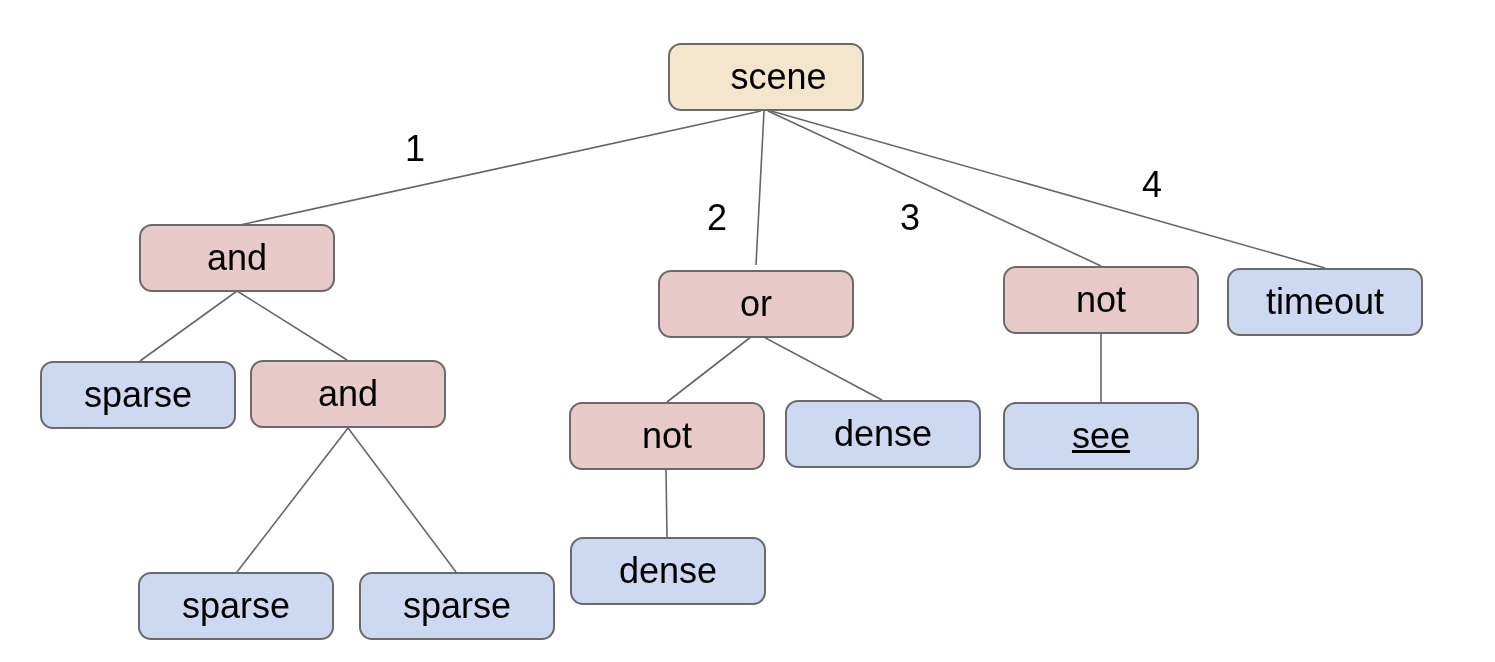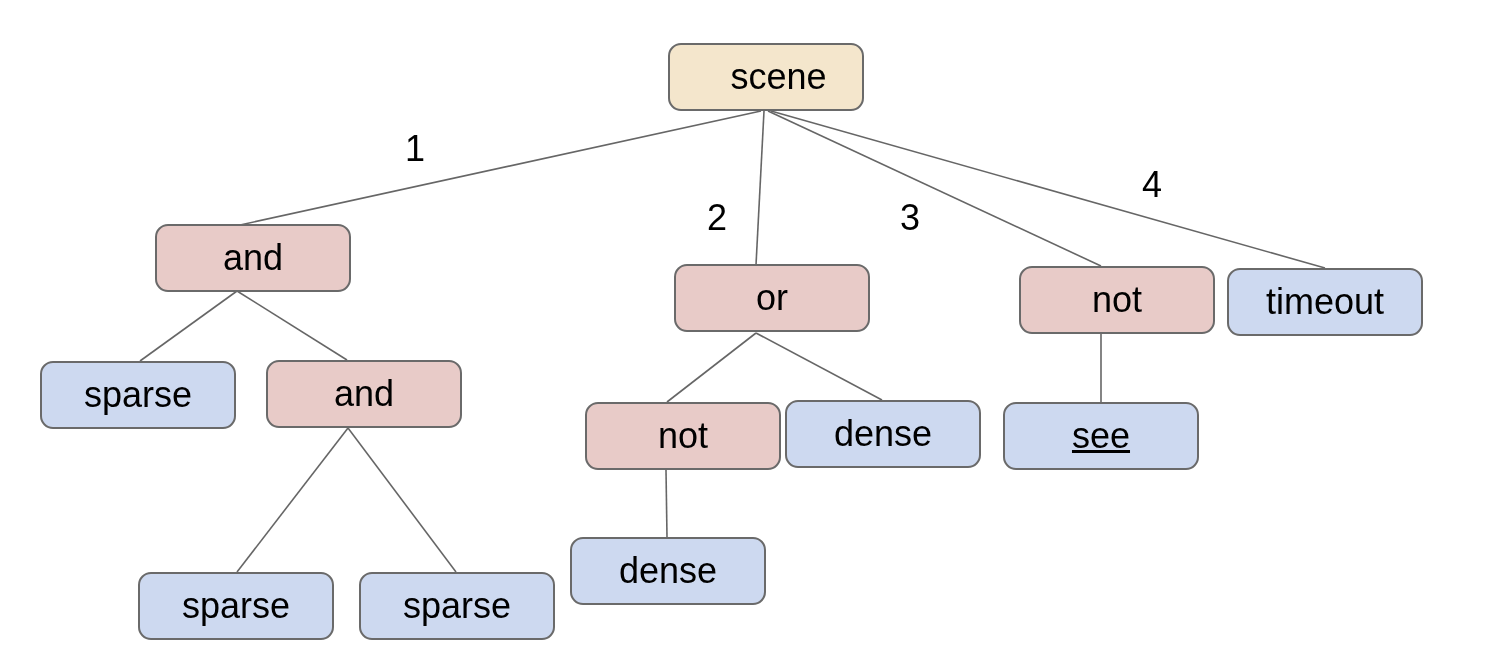--- a/index.html
+++ b/index.html
@@ -44,21 +44,21 @@
     border-radius: 13px;
     display: flex;
     align-items: center;
     justify-content: center;
     font-size: 36px;
     color: var(--text-color);
     line-height: 1;
     white-space: nowrap;
   }
   .node.root     { background: var(--root-fill); }
-  .node.operator { background: var(--operator-fill); margin-left: 16px; }
+  .node.operator { background: var(--operator-fill); }
   .node.leaf     { background: var(--leaf-fill); }
 </style>
 </head>
 <body>
 
 <div class="canvas">
 
   <svg class="edges-layer" width="1495" height="662" viewBox="0 0 1495 662">
 
     <line x1="761" y1="111" x2="240" y2="225"></line>
@@ -82,21 +82,21 @@
     <text class="edge-label" x="415" y="161">1</text>
     <text class="edge-label" x="717" y="230">2</text>
     <text class="edge-label" x="910" y="230">3</text>
     <text class="edge-label" x="1152" y="197">4</text>
   </svg>
 
   <div class="node root" style="left:668px;  top:43px;padding-left:25px;">scene</div>
 
   <div class="node operator" style="left:139px;  top:224px;">and</div>
 
-  <div class="node operator" style="left:658px;  top:264px;">or</div>
+  <div class="node operator" style="left:658px;  top:270px;">or</div>
 
   <div class="node operator" style="left:1003px; top:266px;">not</div>
 
   <div class="node leaf" style="left:1227px; top:268px;text-align:center;">timeout</div>
 
   <div class="node leaf" style="left:40px;   top:361px;">sparse</div>
 
   <div class="node operator" style="left:250px;  top:360px;">and</div>
 
   <div class="node operator" style="left:569px;  top:402px;">not</div>

